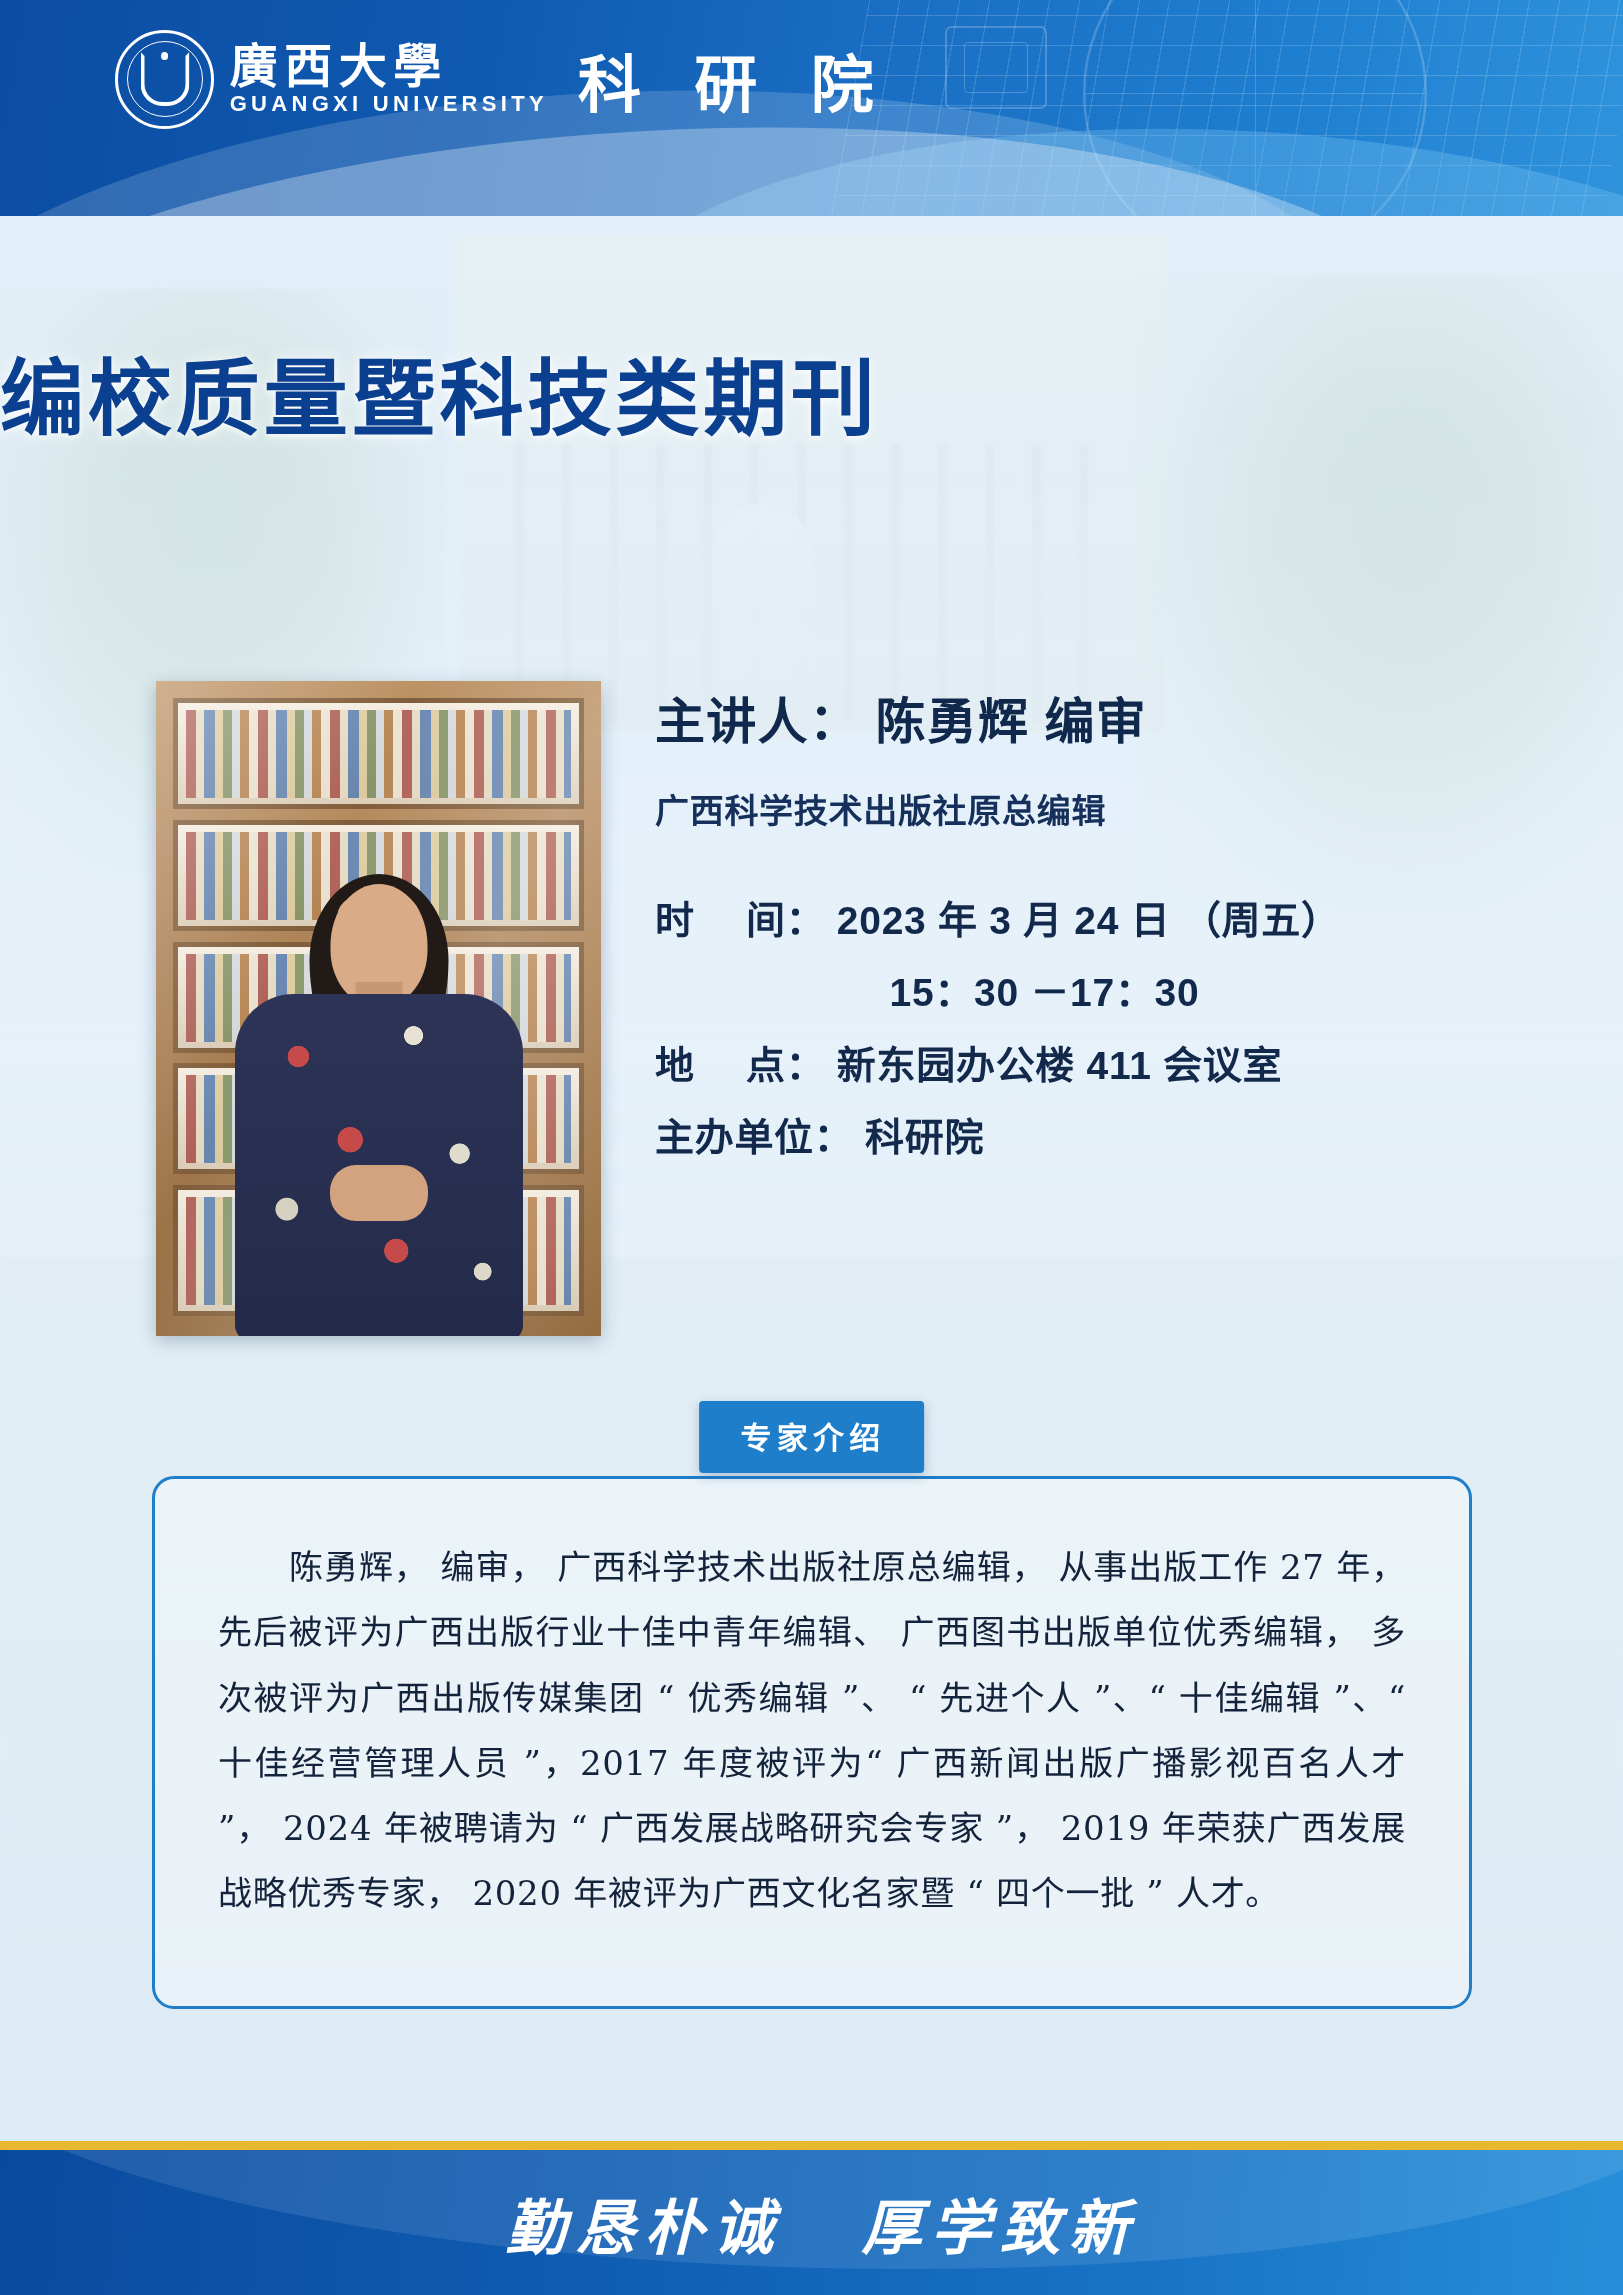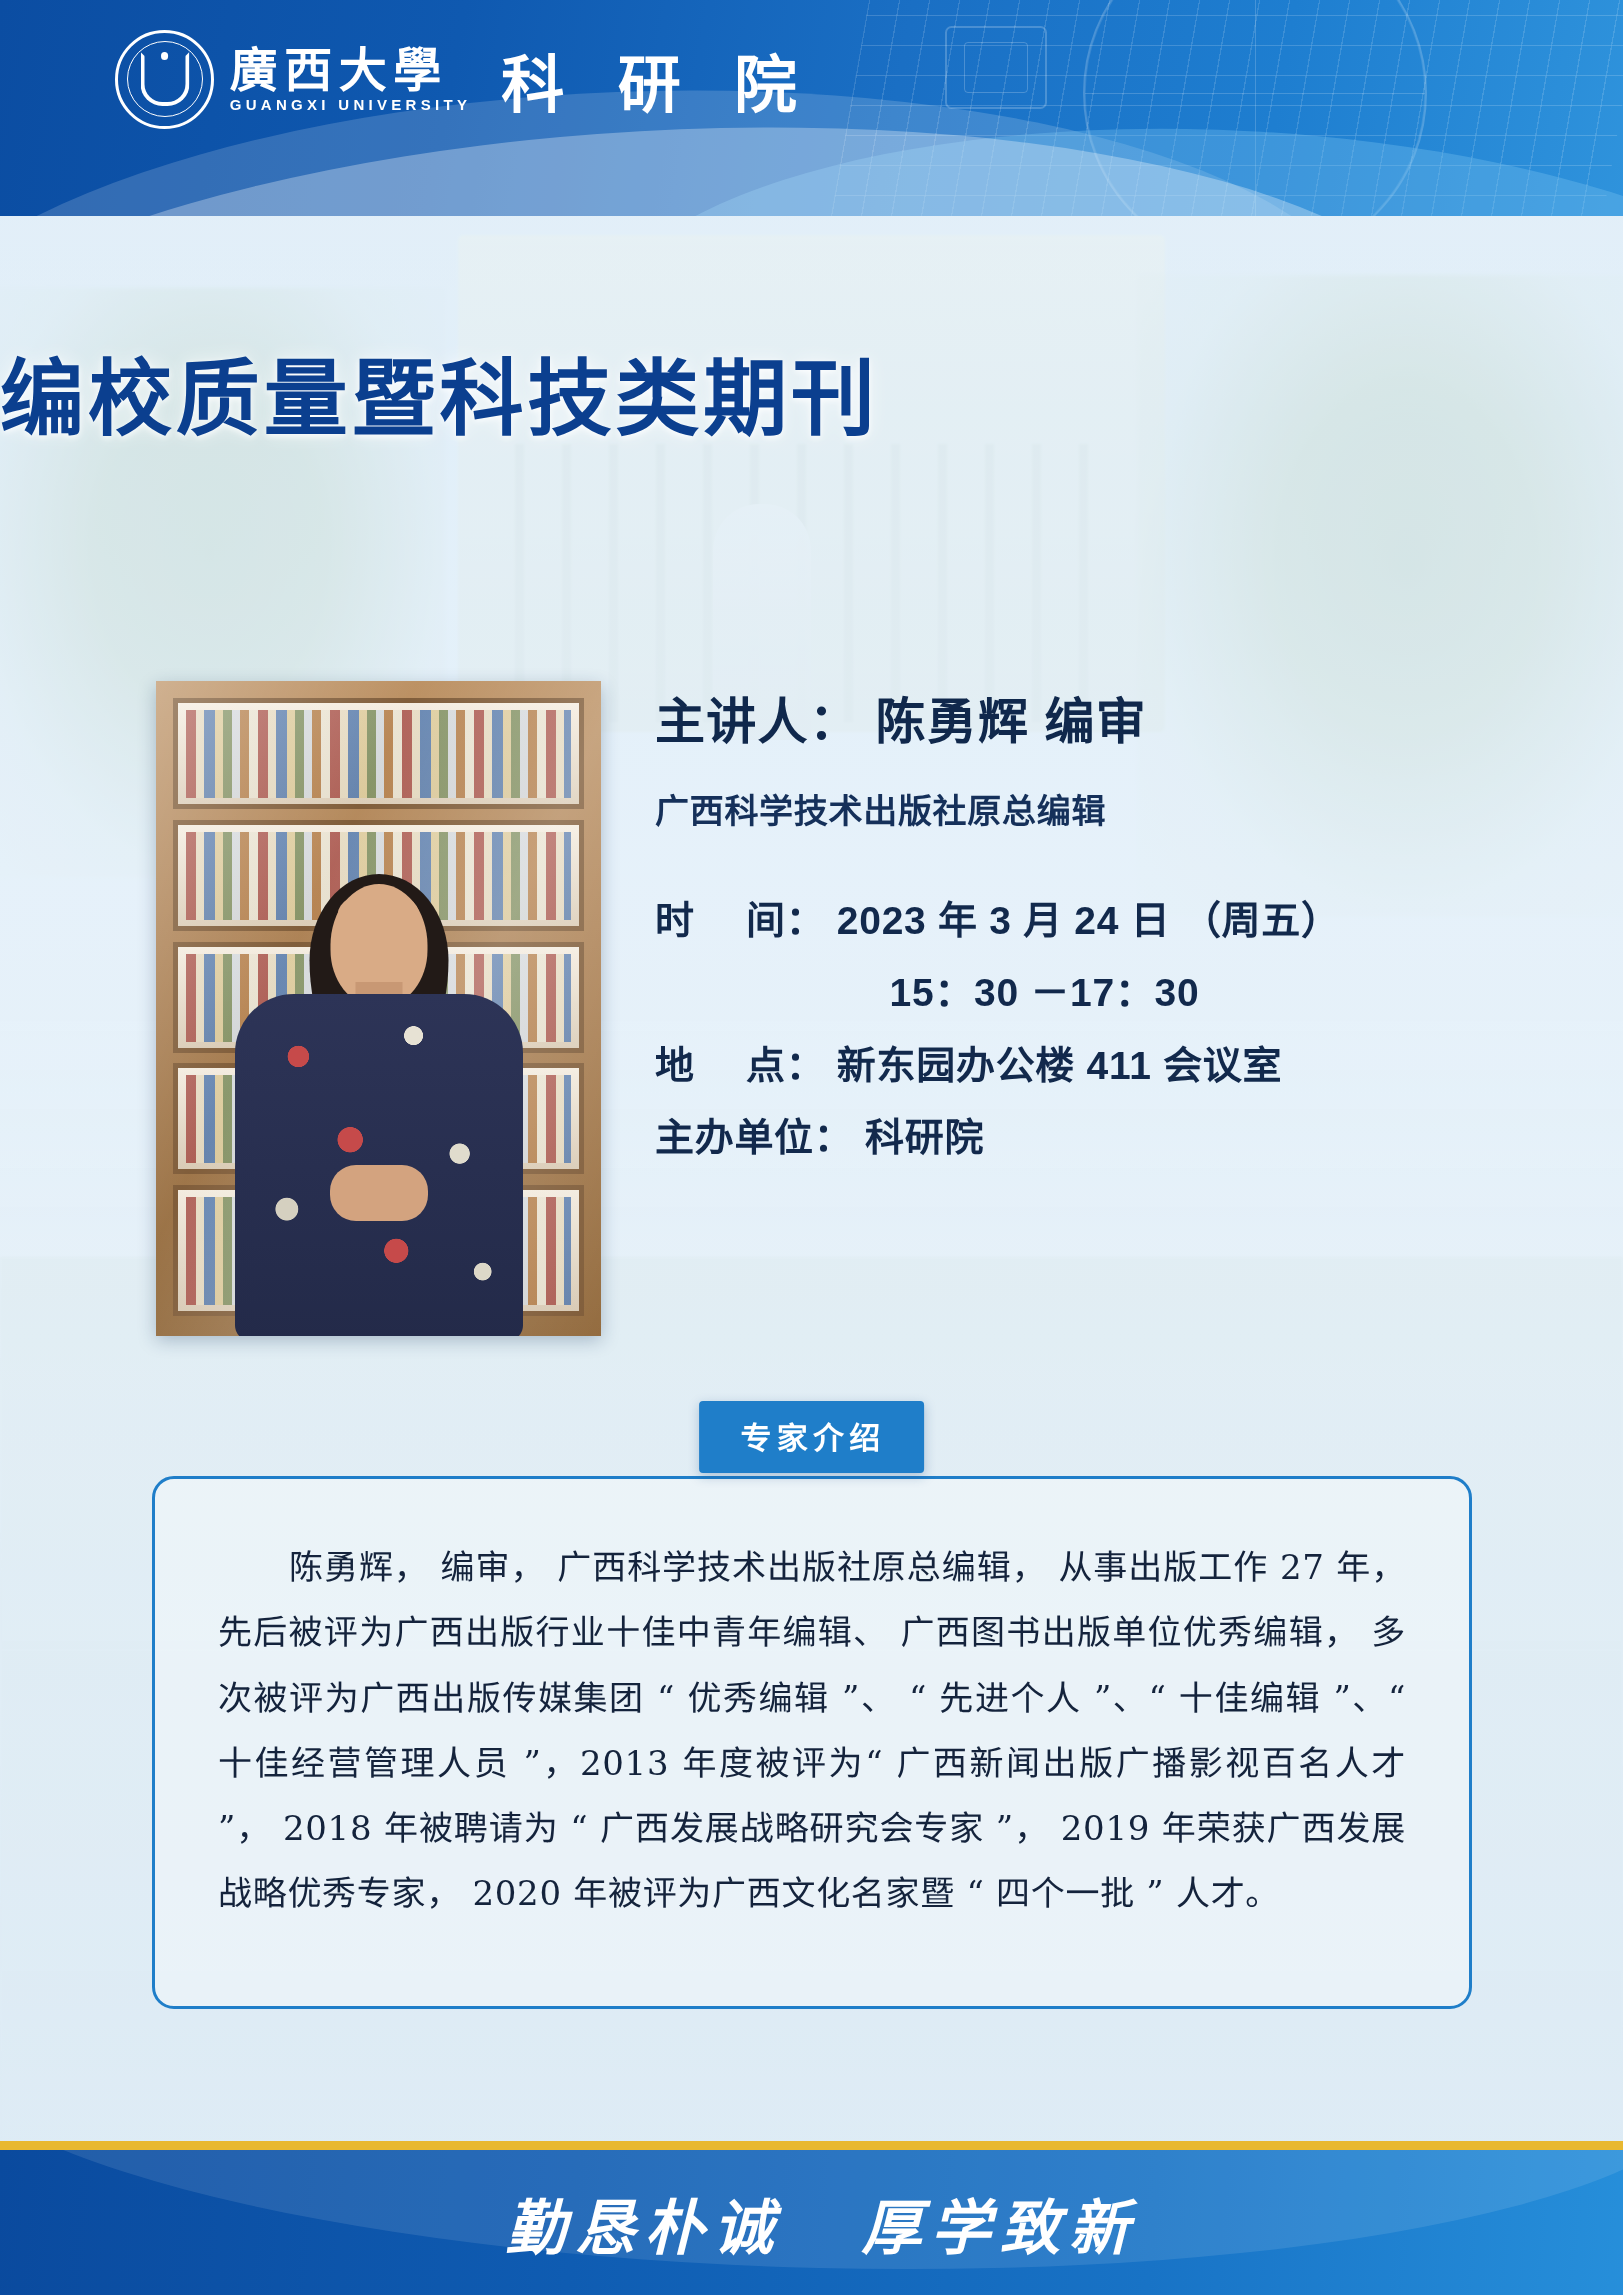--- a/index.html
+++ b/index.html
@@ -220,21 +220,21 @@
     color: #ffffff;
     font-size: 48px;
     letter-spacing: 6.5px;
     font-weight: 700;
     font-family: "DejaVu Serif", "Liberation Serif", serif;
     line-height: 1.06;
     white-space: nowrap;
   }
   .logo-en-name {
     color: #ffffff;
-    font-size: 15px;
+    font-size: 22px;
     letter-spacing: 4.3px;
     font-weight: 600;
     white-space: nowrap;
   }
   .logo-dept {
     color: #ffffff;
     font-size: 63px;
     font-weight: 700;
     letter-spacing: 15.7px;
     font-family: "DejaVu Serif", "Liberation Serif", serif;
@@ -550,21 +550,21 @@
     <div class="speaker-line">主讲人： 陈勇辉 编审</div>
     <div class="speaker-sub">广西科学技术出版社原总编辑</div>
     <div class="meta-line">时　 间： 2023 年 3 月 24 日 （周五）</div>
     <div class="meta-line indent">15：30 －17：30</div>
     <div class="meta-line">地　 点： 新东园办公楼 411 会议室</div>
     <div class="meta-line">主办单位： 科研院</div>
   </div>
 
   <div class="intro-badge">专家介绍</div>
   <div class="intro-box">
-    <p class="intro-text">陈勇辉， 编审， 广西科学技术出版社原总编辑， 从事出版工作 27 年， 先后被评为广西出版行业十佳中青年编辑、 广西图书出版单位优秀编辑， 多次被评为广西出版传媒集团 “ 优秀编辑 ”、 “ 先进个人 ”、“ 十佳编辑 ”、“ 十佳经营管理人员 ”，2013 年度被评为“ 广西新闻出版广播影视百名人才 ”， 2018 年被聘请为 “ 广西发展战略研究会专家 ”， 2019 年荣获广西发展战略优秀专家， 2020 年被评为广西文化名家暨 “ 四个一批 ” 人才。</p>
+    <p class="intro-text">陈勇辉， 编审， 广西科学技术出版社原总编辑， 从事出版工作 27 年， 先后被评为广西出版行业十佳中青年编辑、 广西图书出版单位优秀编辑， 多次被评为广西出版传媒集团 “ 优秀编辑 ”、 “ 先进个人 ”、“ 十佳编辑 ”、“ 十佳经营管理人员 ”，2017 年度被评为“ 广西新闻出版广播影视百名人才 ”， 2024 年被聘请为 “ 广西发展战略研究会专家 ”， 2019 年荣获广西发展战略优秀专家， 2020 年被评为广西文化名家暨 “ 四个一批 ” 人才。</p>
   </div>
 
   <div class="footer-gold"></div>
   <div class="footer">
     <div class="footer-wave"></div>
     <div class="footer-motto">
       <span>勤恳朴诚</span>
       <span>厚学致新</span>
     </div>
   </div>

